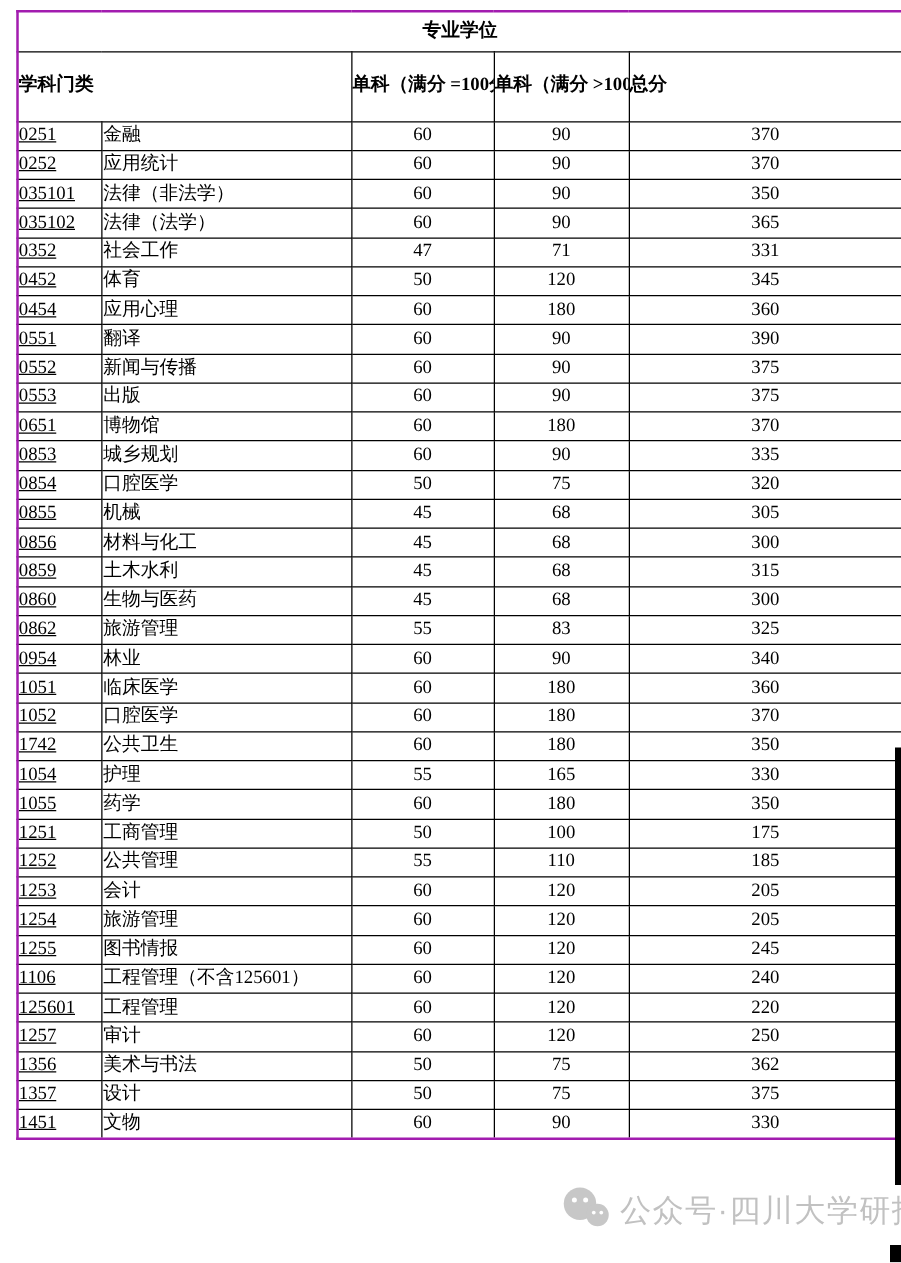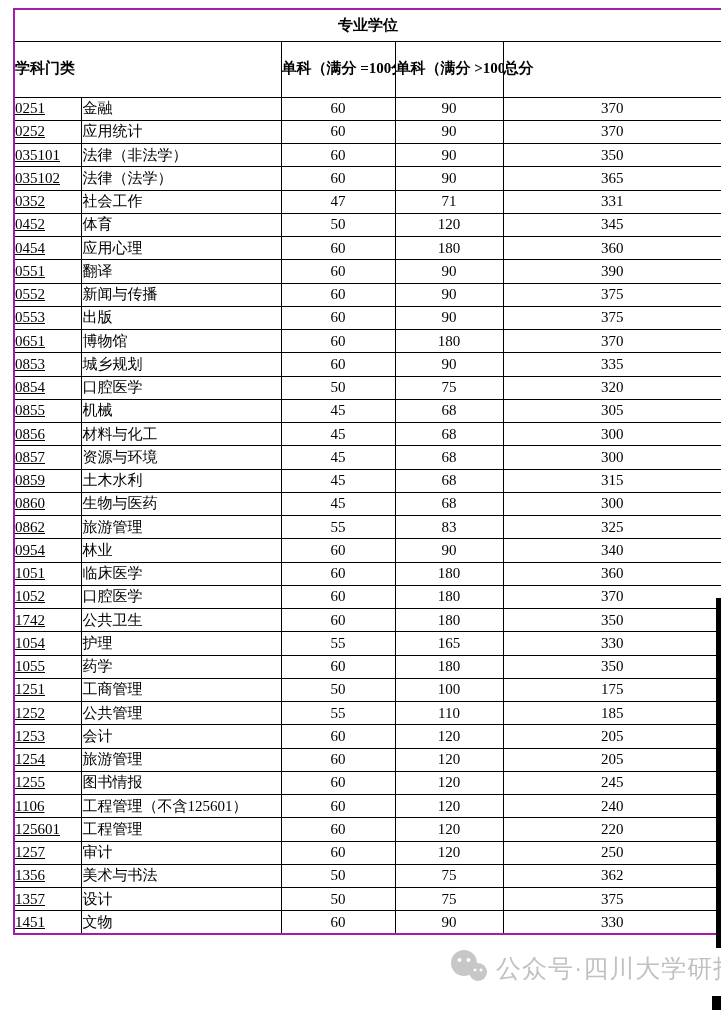--- a/index.html
+++ b/index.html
@@ -196,27 +196,20 @@
       <td class="c-num">305</td>
     </tr>
         <tr>
       <td class="c-code">0856</td>
       <td class="c-name">材料与化工</td>
       <td class="c-num">45</td>
       <td class="c-num">68</td>
       <td class="c-num">300</td>
     </tr>
         <tr>
-      <td class="c-code">0857</td>
-      <td class="c-name">资源与环境</td>
-      <td class="c-num">45</td>
-      <td class="c-num">68</td>
-      <td class="c-num">300</td>
-    </tr>
-        <tr>
       <td class="c-code">0859</td>
       <td class="c-name">土木水利</td>
       <td class="c-num">45</td>
       <td class="c-num">68</td>
       <td class="c-num">315</td>
     </tr>
         <tr>
       <td class="c-code">0860</td>
       <td class="c-name">生物与医药</td>
       <td class="c-num">45</td>

